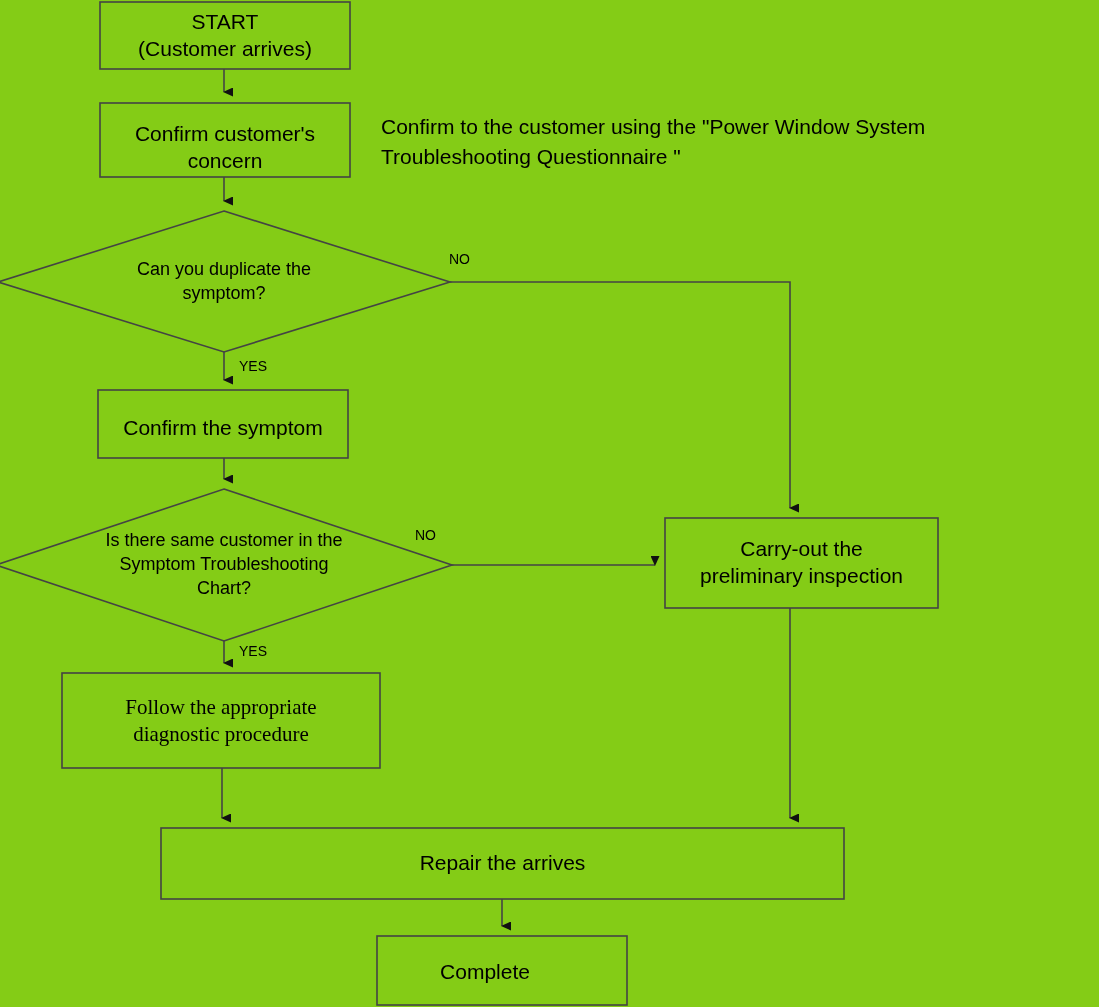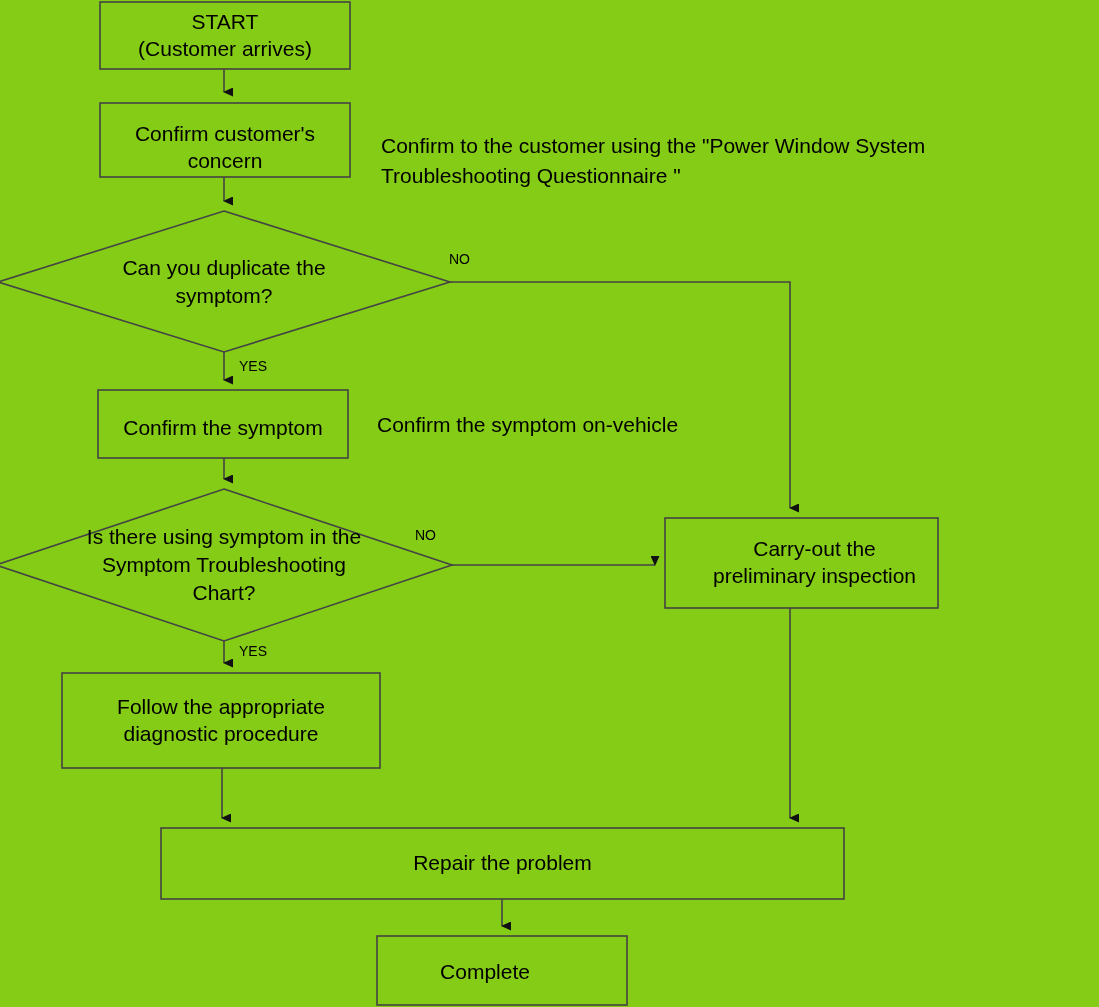--- a/index.html
+++ b/index.html
@@ -49,21 +49,21 @@
     font-size: 14px;
     color: #000;
   }
   .diamond-label {
     position: absolute;
     display: flex;
     align-items: center;
     justify-content: center;
     text-align: center;
     line-height: 1.33;
-    font-size: 21px;
+    font-size: 18px;
     color: #000;
     white-space: pre-line;
   }
 </style>
 </head>
 <body>
 
 <div id="flowchart-root">
 
   <svg id="flow-svg" viewBox="0 0 1099 1007">
@@ -122,38 +122,37 @@
 (Customer arrives)</div>
 
   <div class="node-label" style="left:100px; top:103px; width:250px; height:90px;">Confirm customer's
 concern</div>
 
   <div class="diamond-label" style="left:54px; top:248px; width:340px; height:68px;">Can you duplicate the
 symptom?</div>
 
   <div class="node-label" style="left:98px; top:390px; width:250px; height:76px;">Confirm the symptom</div>
 
-  <div class="diamond-label" style="left:40px; top:521px; width:368px; height:88px;">Is there using symptom in the
+  <div class="diamond-label" style="left:40px; top:521px; width:368px; height:88px;">Is there same customer in the
 Symptom Troubleshooting
 Chart?</div>
 
-  <div class="node-label" style="left:62px; top:673px; width:318px; height:95px;">Follow the appropriate
+  <div class="node-label" style="left:62px; top:673px; width:318px; height:95px;font-family:Liberation Serif, serif;">Follow the appropriate
 diagnostic procedure</div>
 
-  <div class="node-label" style="left:665px; top:518px; width:273px; height:90px;padding-left:13px;">Carry-out the
+  <div class="node-label" style="left:665px; top:518px; width:273px; height:90px;">Carry-out the
 preliminary inspection</div>
 
-  <div class="node-label" style="left:161px; top:828px; width:683px; height:71px;">Repair the problem</div>
+  <div class="node-label" style="left:161px; top:828px; width:683px; height:71px;">Repair the arrives</div>
 
   <div class="node-label" style="left:360px; top:936px; width:250px; height:73px;">Complete</div>
 
-  <div class="note-text" style="left:381px; top:112px; width:680px;margin-top:19px;">Confirm to the customer using the "Power Window System
+  <div class="note-text" style="left:381px; top:112px; width:680px;">Confirm to the customer using the "Power Window System
 Troubleshooting Questionnaire "</div>
 
-  <div class="note-text" style="left:377px; top:410px; width:420px;">Confirm the symptom on-vehicle</div>
 
   <div class="edge-label" style="left:449px; top:251px;">NO</div>
 
   <div class="edge-label" style="left:239px; top:358px;">YES</div>
 
   <div class="edge-label" style="left:415px; top:527px;">NO</div>
 
   <div class="edge-label" style="left:239px; top:643px;">YES</div>
 
 </div>

